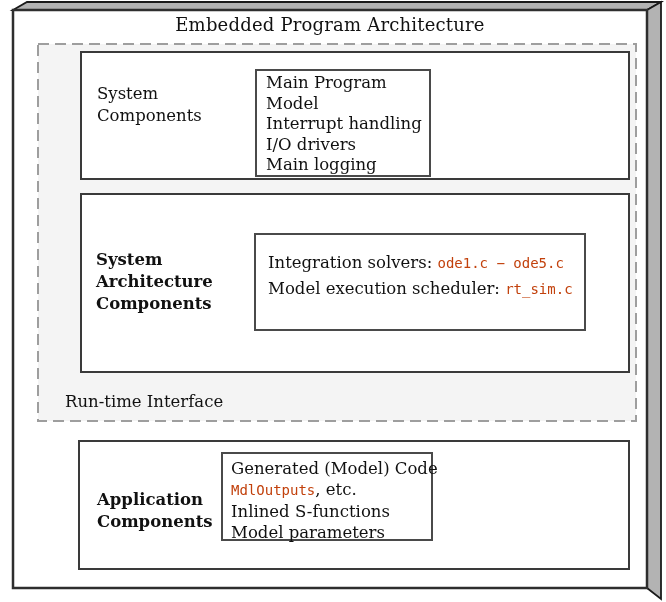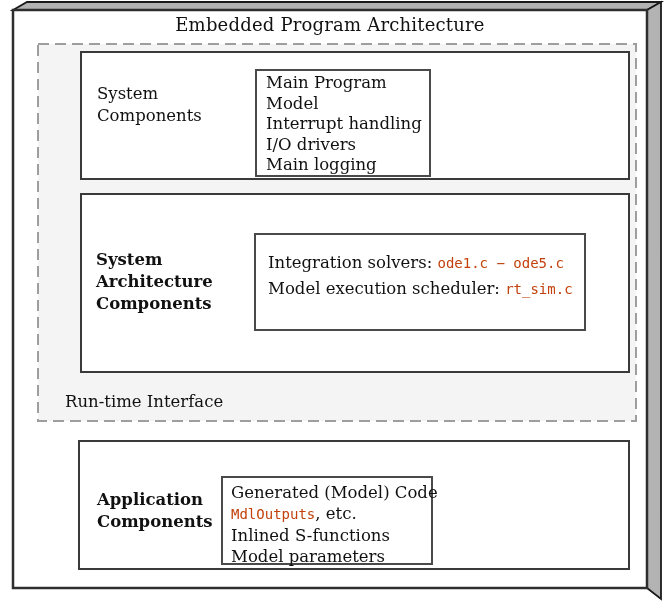--- a/index.html
+++ b/index.html
@@ -50,21 +50,21 @@
   #box-sysdep .inner-box{left:173px;top:16px;width:176px;height:108px;}
   #box-sysdep .itemlist{padding:2px 8px 0 9px;}
 
   #box-sysind{left:80px;top:193px;width:550px;height:180px;}
   #box-sysind .label{left:14px;top:54px;}
   #box-sysind .inner-box{left:172px;top:38px;width:332px;height:98px;}
   #box-sysind .codelines{padding:15px 0 0 12px;}
 
   #box-app{left:78px;top:440px;width:552px;height:130px;}
   #box-app .label{left:17px;top:47px;}
-  #box-app .inner-box{left:141px;top:34px;width:212px;height:89px;}
+  #box-app .inner-box{left:141px;top:10px;width:212px;height:89px;}
   #box-app .itemlist{padding:4px 0 0 8px;}
   #box-app .itemlist .li{line-height:21px;}
 
   #runtime-label{left:65px;top:391px;text-align:center;}
 </style>
 </head>
 <body>
 
 <div id="stage">
 

